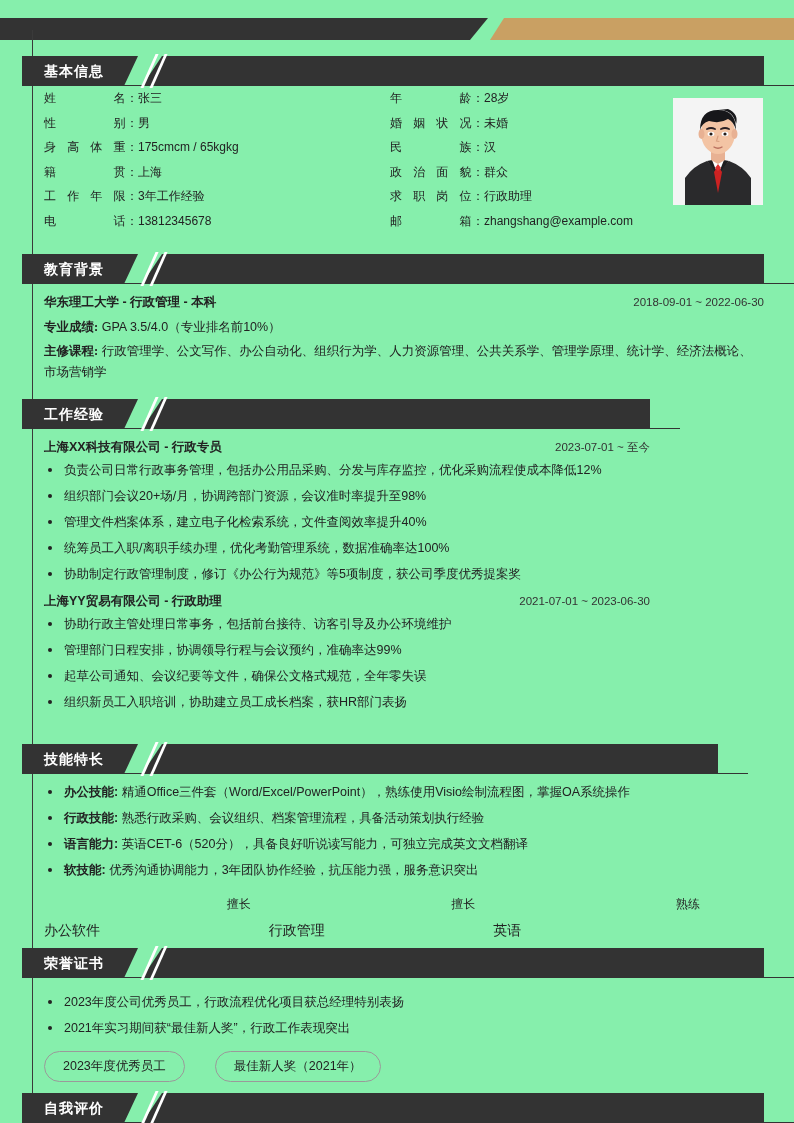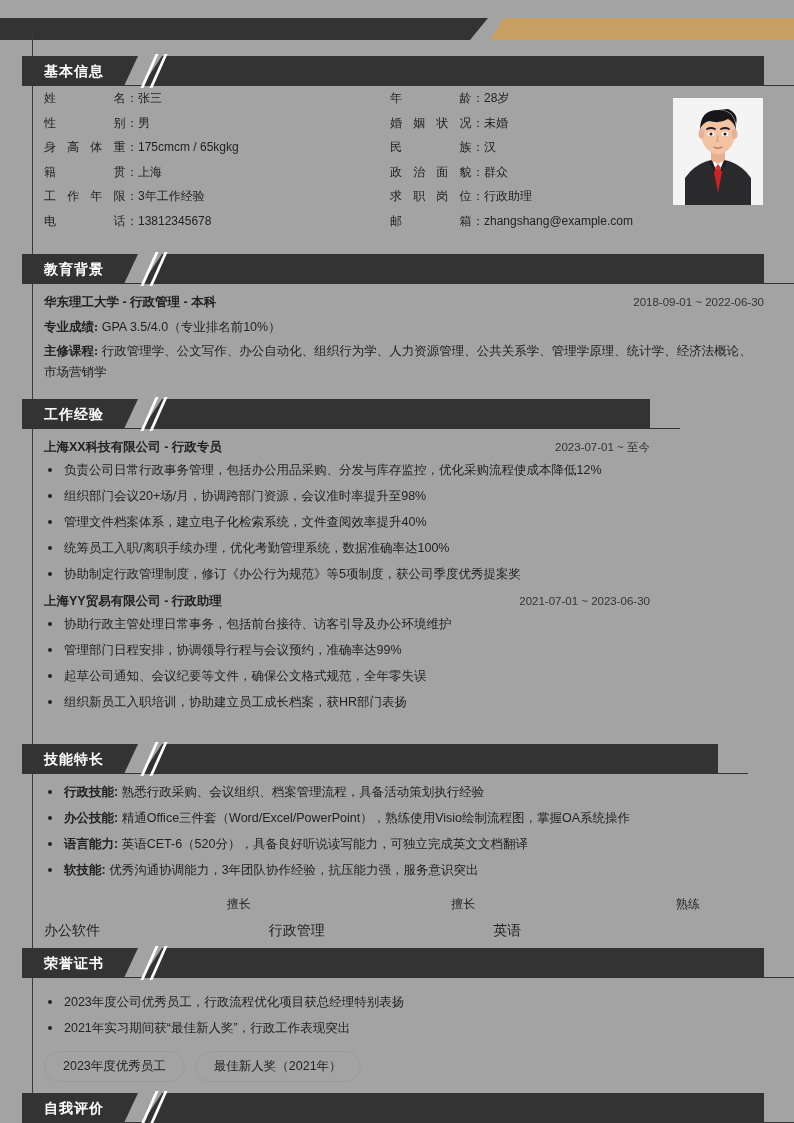--- a/index.html
+++ b/index.html
@@ -9,21 +9,21 @@
     background: #ffffff;
     font-family: "Liberation Sans", "DejaVu Sans", sans-serif;
     color: #222222;
     overflow: hidden;
   }
 
   .page {
     position: relative;
     width: 794px;
     height: 1123px;
-    background: #a3a3a3;
+    background: #86efac;
   }
 
   
   .top-banner {
     position: absolute;
     left: 0; top: 18px;
     width: 794px; height: 22px;
   }
   .top-banner .dark {
     position: absolute; left: 0; top: 0;
@@ -194,21 +194,21 @@
     margin-left: 10px;
     font-size: 12px;
     white-space: nowrap;
   }
   .bar-name {
     margin-top: 9px;
     font-size: 14px;
   }
 
   
-  .tags { margin-left: 44px; margin-top: 14px; display: flex; gap: 10px; }
+  .tags { margin-left: 44px; margin-top: 14px; display: flex; gap: 30px; }
   .tag {
     border: 1px solid #9a9a9a;
     border-radius: 18px;
     padding: 6px 18px;
     font-size: 12.5px;
     color: #222222;
     white-space: nowrap;
   }
 
   
@@ -424,26 +424,26 @@
       <div class="badge">技能特长</div>
       <div class="stripes" style="left:118px;">
         <i class="s1"></i>
           <i class="s2"></i>
       </div>
     </div>
 
     <div class="sec-body">
       <ul class="bullets">
         <li>
+          <b>办公技能:</b>
+          <span>精通Office三件套（Word/Excel/PowerPoint），熟练使用Visio绘制流程图，掌握OA系统操作</span>
+        </li>
+        <li>
           <b>行政技能:</b>
           <span>熟悉行政采购、会议组织、档案管理流程，具备活动策划执行经验</span>
-        </li>
-        <li>
-          <b>办公技能:</b>
-          <span>精通Office三件套（Word/Excel/PowerPoint），熟练使用Visio绘制流程图，掌握OA系统操作</span>
         </li>
         <li>
           <b>语言能力:</b>
           <span>英语CET-6（520分），具备良好听说读写能力，可独立完成英文文档翻译</span>
         </li>
         <li>
           <b>软技能:</b>
           <span>优秀沟通协调能力，3年团队协作经验，抗压能力强，服务意识突出</span>
         </li>
       </ul>

